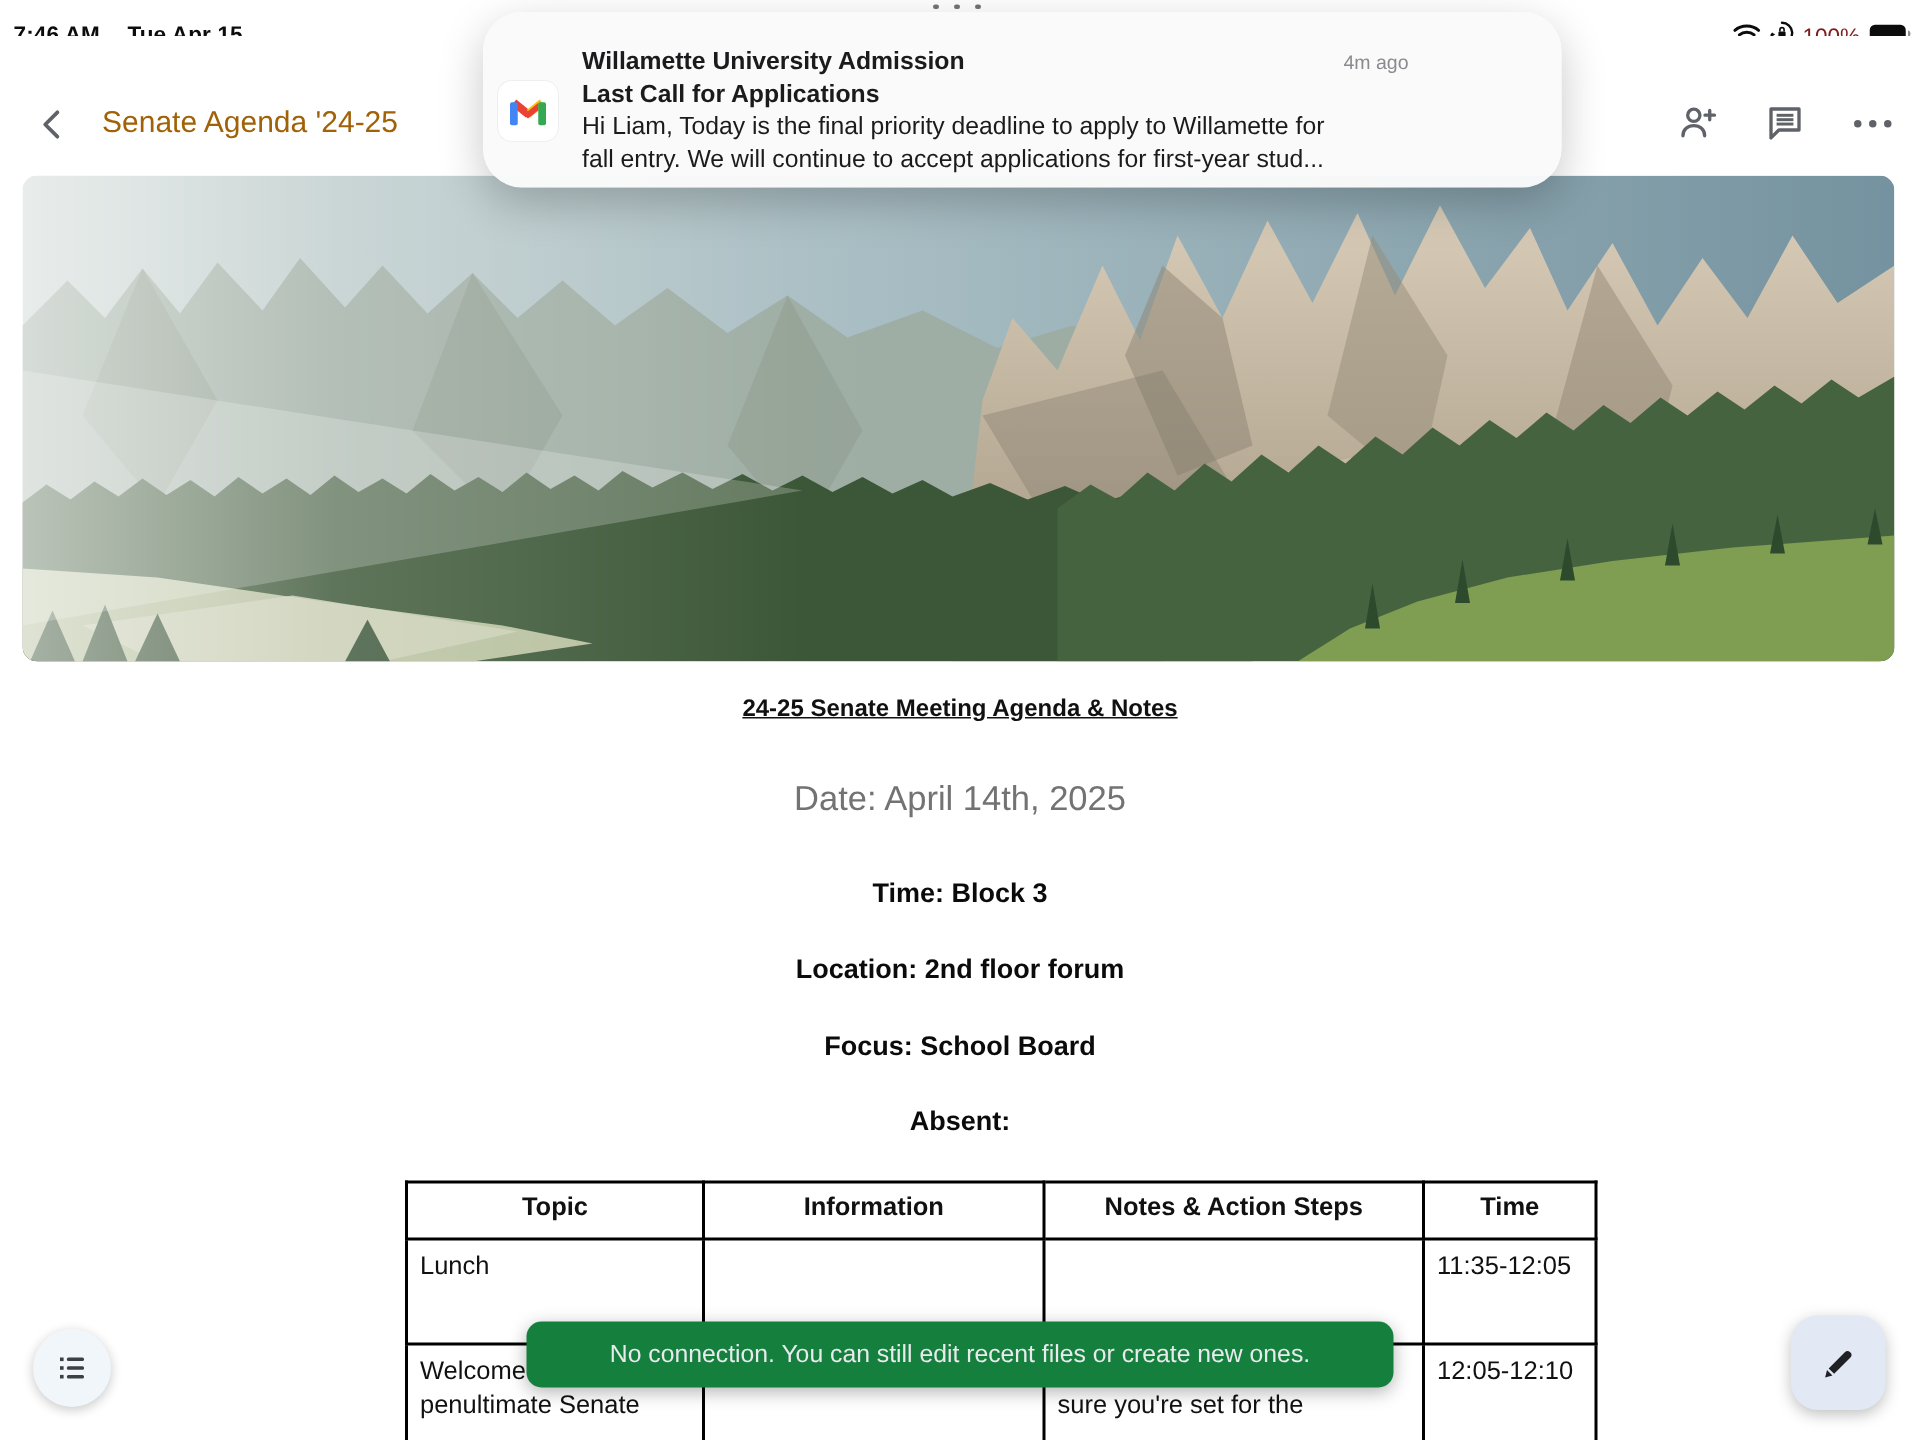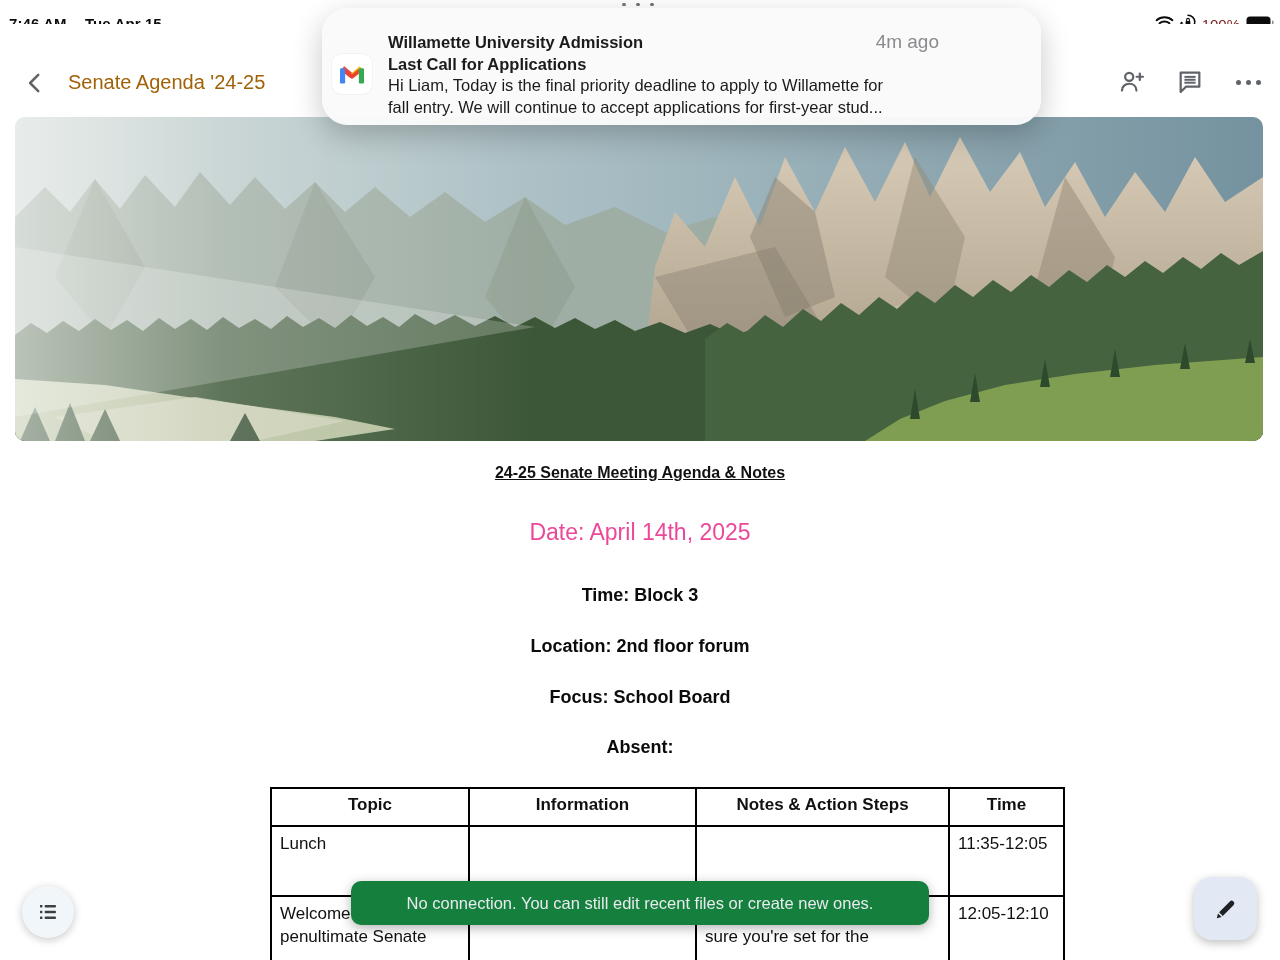--- a/index.html
+++ b/index.html
@@ -22,21 +22,21 @@
   .dots3{display:flex;gap:5px;}
   .dots3 i{width:5px;height:5px;border-radius:50%;background:#5f6368;}
 
   
   .hero{position:absolute;left:15px;top:117px;width:1248px;height:324px;border-radius:10px;overflow:hidden;}
   .hero svg{display:block;width:100%;height:100%;}
 
   
   .doc-line{position:absolute;left:0;width:1280px;text-align:center;}
   .h-title{top:464px;font-size:16px;font-weight:700;text-decoration:underline;color:#111;}
-  .h-date{top:519px;font-size:23px;color:#ec4899;}
+  .h-date{top:519px;font-size:23px;color:#737373;}
   .h-bold{font-size:18px;font-weight:700;color:#0b0b0b;}
   .h-time{top:585px;} .h-loc{top:636px;} .h-focus{top:687px;} .h-absent{top:737px;}
 
   
   table.agenda{position:absolute;left:270px;top:787px;border-collapse:collapse;table-layout:fixed;
                font-size:17px;color:#111;}
   table.agenda td,table.agenda th{border:2px solid #000;vertical-align:top;padding:5px 8px;line-height:23px;}
   table.agenda th{font-weight:700;text-align:center;height:28px;padding:4px 2px;}
   .c-topic{width:192px;} .c-info{width:221px;} .c-notes{width:247px;} .c-time{width:109px;}
   .r1 td{height:58px;} .r2 td{height:82px;}
@@ -45,21 +45,21 @@
   
   .stack-dots{position:absolute;left:622px;top:3px;display:flex;gap:10px;z-index:55;}
   .stack-dots i{width:4px;height:3px;border-radius:2px;background:#6f6f73;}
   .notif{position:absolute;left:322px;top:8px;width:719px;height:117px;border-radius:26px;
          background:rgba(250,250,250,.97);box-shadow:0 10px 30px rgba(0,0,0,.22);z-index:50;cursor:pointer;}
   .notif-icon{position:absolute;left:10px;top:46px;width:40px;height:40px;border-radius:9px;background:#fff;
               box-shadow:0 0 0 .5px rgba(0,0,0,.06);display:flex;align-items:center;justify-content:center;}
   .notif-text{position:absolute;left:66px;top:23px;width:555px;font-size:16.5px;line-height:21.5px;color:#1b1b1d;}
   .notif-row1{display:flex;justify-content:space-between;align-items:baseline;}
   .notif-title,.notif-subject{font-weight:700;}
-  .notif-ago{font-size:19px;color:#8a8a8f;font-weight:400;padding-right:4px;}
+  .notif-ago{font-size:13px;color:#8a8a8f;font-weight:400;padding-right:4px;}
   .notif-body{font-weight:400;}
 
   
   .toast{position:absolute;left:351px;top:881px;width:578px;height:44px;border-radius:10px;background:#15803d;
          color:#e8eaed;font-size:16.5px;display:flex;align-items:center;justify-content:center;z-index:40;
          box-shadow:0 3px 12px rgba(0,0,0,.3);}
 
   
   .fab-outline{position:absolute;left:22px;top:886px;width:52px;height:52px;border-radius:50%;background:#f1f6fa;
                display:flex;align-items:center;justify-content:center;box-shadow:0 2px 8px rgba(0,0,0,.22);

